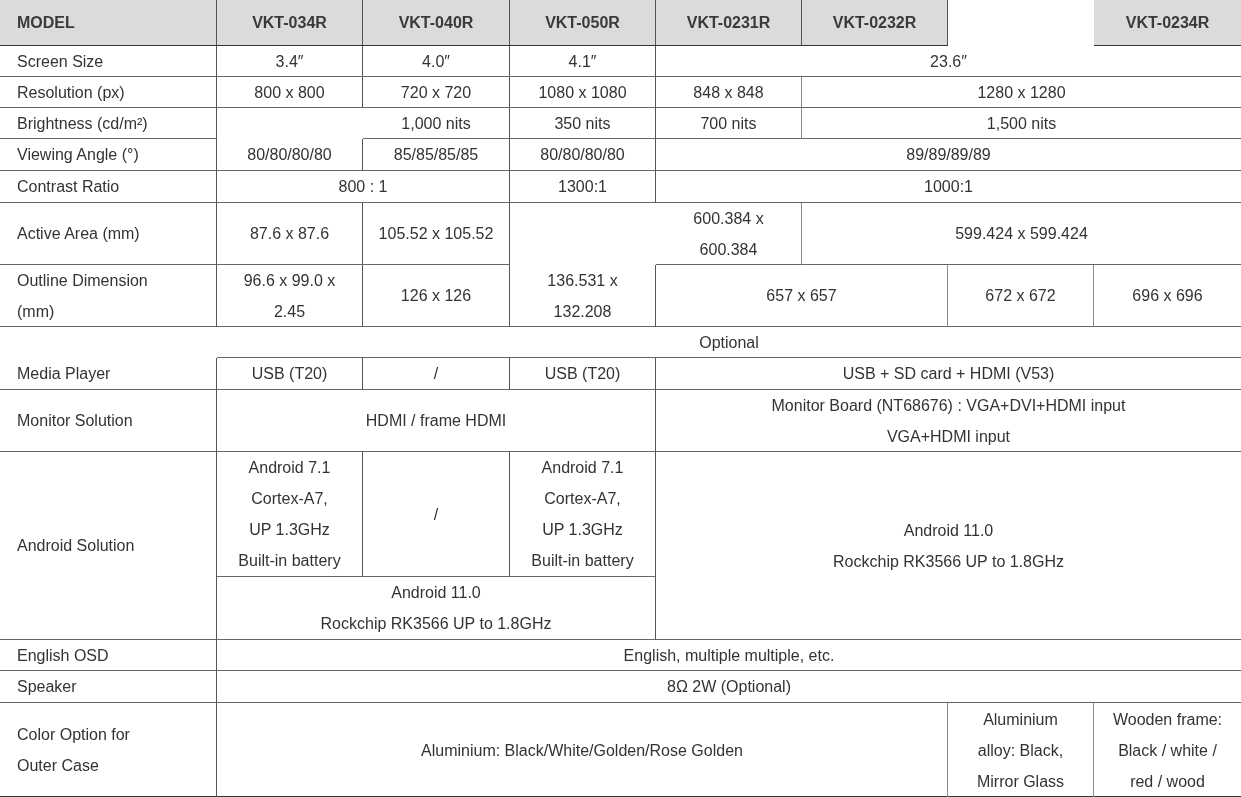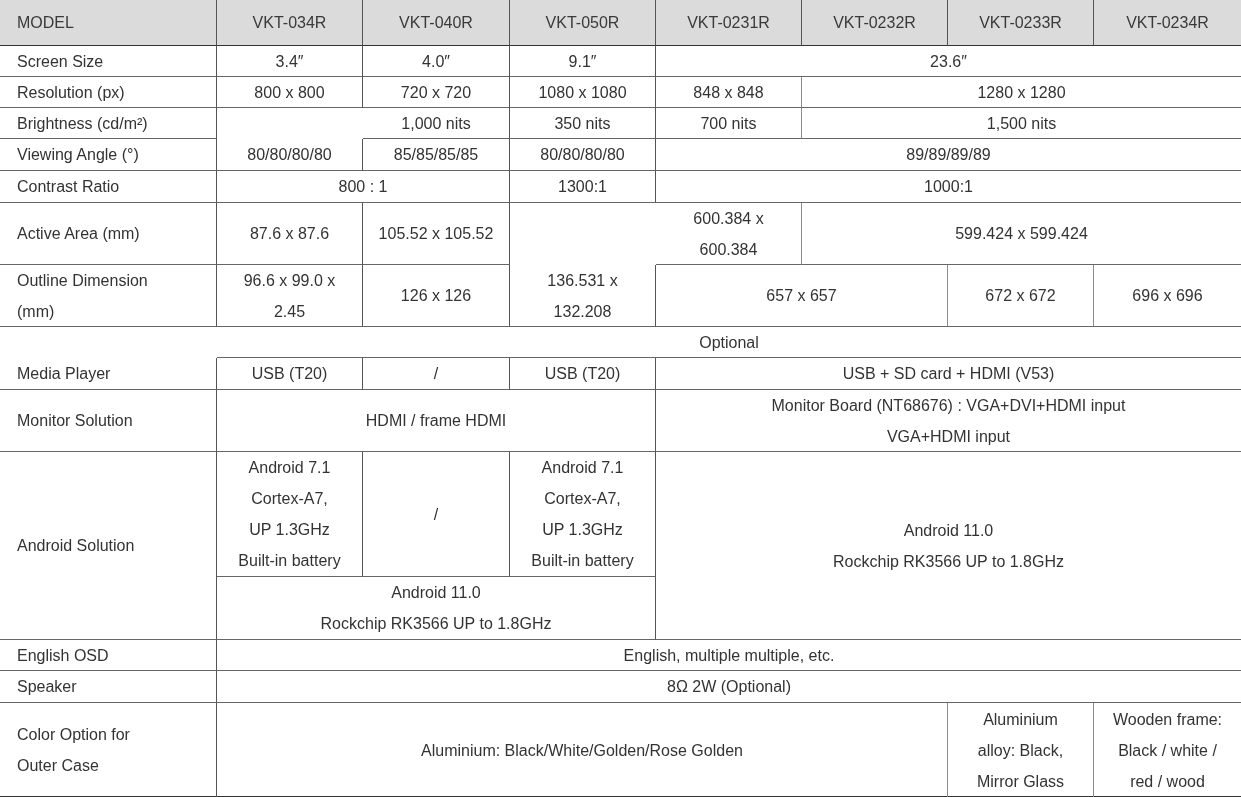--- a/index.html
+++ b/index.html
@@ -16,42 +16,41 @@
     box-sizing: border-box;
     border-right: 1px solid #555;
     border-bottom: 1px solid #666;
     display: flex; align-items: center; justify-content: center;
     text-align: center;
     font-size: 16px; line-height: 31px;
     white-space: pre-line;
     color: #333;
   }
   .lab { justify-content: flex-start; text-align: left; padding-left: 17px; }
-  .hd { background: #dbdbdb; font-weight: normal; font-size: 16px; color: #3a3a3a; border-bottom: 1.5px solid #333; }
+  .hd { background: #dbdbdb; font-weight: bold; font-size: 16px; color: #3a3a3a; border-bottom: 1.5px solid #333; }
   .last { border-right: none; }
   .grey-r { border-right-color: #8a8a8a; }
 </style>
 </head>
 <body>
 
 <div id="spec">
 
   <div class="c hd lab" style="grid-column:1;grid-row:1">MODEL</div>
   <div class="c hd" style="grid-column:2;grid-row:1">VKT-034R</div>
   <div class="c hd" style="grid-column:3;grid-row:1">VKT-040R</div>
   <div class="c hd" style="grid-column:4;grid-row:1">VKT-050R</div>
   <div class="c hd" style="grid-column:5;grid-row:1">VKT-0231R</div>
   <div class="c hd" style="grid-column:6;grid-row:1">VKT-0232R</div>
-  <div class="c hd" style="grid-column:7;grid-row:1">VKT-0233R</div>
   <div class="c hd last" style="grid-column:8;grid-row:1">VKT-0234R</div>
 
   <div class="c lab" style="grid-column:1;grid-row:2">Screen Size</div>
   <div class="c" style="grid-column:2;grid-row:2">3.4″</div>
   <div class="c" style="grid-column:3;grid-row:2">4.0″</div>
-  <div class="c" style="grid-column:4;grid-row:2">9.1″</div>
+  <div class="c" style="grid-column:4;grid-row:2">4.1″</div>
   <div class="c last" style="grid-column:5 / 9;grid-row:2">23.6″</div>
 
   <div class="c lab" style="grid-column:1;grid-row:3">Resolution (px)</div>
   <div class="c" style="grid-column:2;grid-row:3">800 x 800</div>
   <div class="c" style="grid-column:3;grid-row:3">720 x 720</div>
   <div class="c" style="grid-column:4;grid-row:3">1080 x 1080</div>
   <div class="c grey-r" style="grid-column:5;grid-row:3">848 x 848</div>
   <div class="c last" style="grid-column:6 / 9;grid-row:3">1280 x 1280</div>
 
   <div class="c lab" style="grid-column:1;grid-row:4">Brightness (cd/m²)</div>

